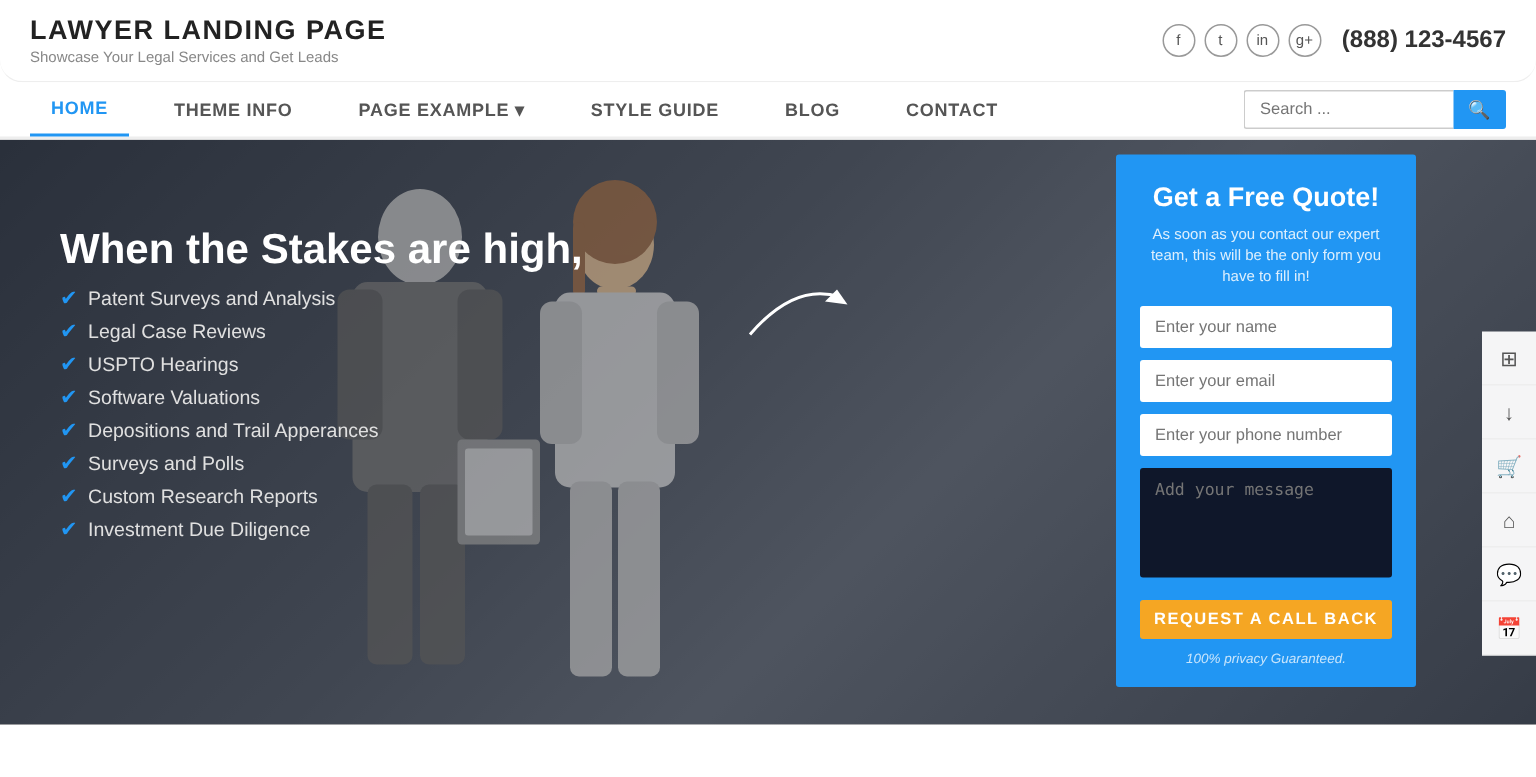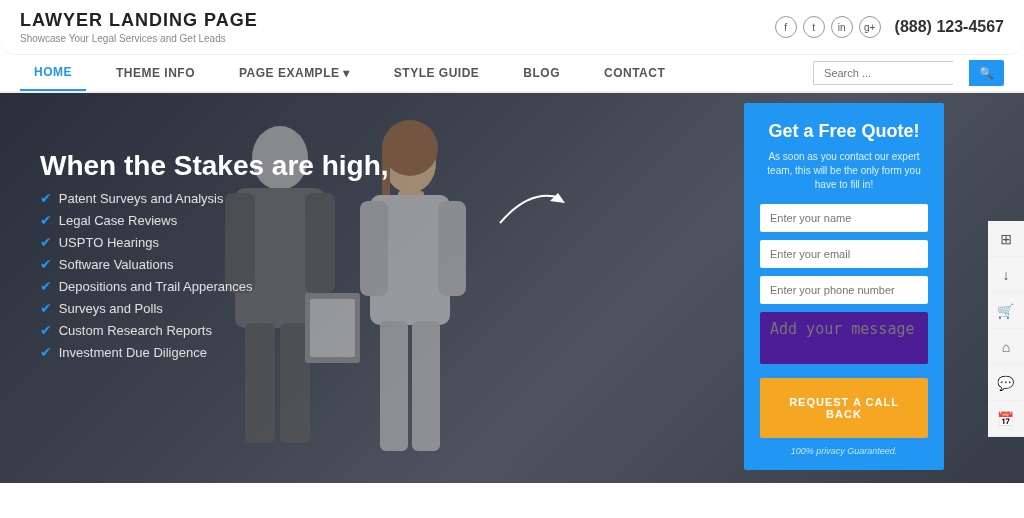--- a/index.html
+++ b/index.html
@@ -46,21 +46,21 @@
       font-size: 12px;
       font-weight: 600;
       color: #555;
       text-transform: uppercase;
       cursor: pointer;
       letter-spacing: 0.5px;
       text-decoration: none;
       display: flex; align-items: center; gap: 4px;
     }
     .nav-link.active { color: #2196f3; border-bottom: 2px solid #2196f3; }
-    .search-area { display: flex; align-items: center; gap: 16px; }
+    .search-area { display: flex; gap: 0; }
     .search-input {
       padding: 5px 10px; border: 1px solid #ccc; border-right: none;
       font-size: 11px; color: #999; outline: none; width: 140px; border-radius: 2px 0 0 2px;
     }
     .search-btn {
       background: #2196f3; border: none; padding: 6px 10px;
       color: #fff; cursor: pointer; border-radius: 0 2px 2px 0; font-size: 12px;
     }
 
     
@@ -115,25 +115,25 @@
     }
     .quote-title { color: #fff; font-size: 18px; font-weight: 700; text-align: center; margin-bottom: 8px; }
     .quote-sub { color: rgba(255,255,255,0.85); font-size: 10px; text-align: center; margin-bottom: 12px; line-height: 1.4; }
     .form-input {
       width: 100%; padding: 8px 10px; margin-bottom: 8px;
       border: none; border-radius: 2px; font-size: 11px;
       color: #999; outline: none; background: #fff;
     }
     .form-textarea {
       width: 100%; padding: 8px 10px; margin-bottom: 10px;
-      border: none; border-radius: 2px; font-size: 15px;
-      color: #999; outline: none; background: #4c1d95; resize: none; height: 52px;
+      border: none; border-radius: 2px; font-size: 11px;
+      color: #999; outline: none; background: #0f172a; resize: none; height: 73px;
     }
     .cta-btn {
-      width: 100%; background: #f5a623; border: none; padding: 18px;
+      width: 100%; background: #f5a623; border: none; padding: 7px;
       color: #fff; font-size: 11px; font-weight: 700; letter-spacing: 1px;
       text-transform: uppercase; cursor: pointer; border-radius: 2px;
       margin-bottom: 8px;
     }
     .privacy-text { color: rgba(255,255,255,0.75); font-size: 9px; text-align: center; font-style: italic; }
 
     
     .right-sidebar {
       position: absolute;
       right: 0;

